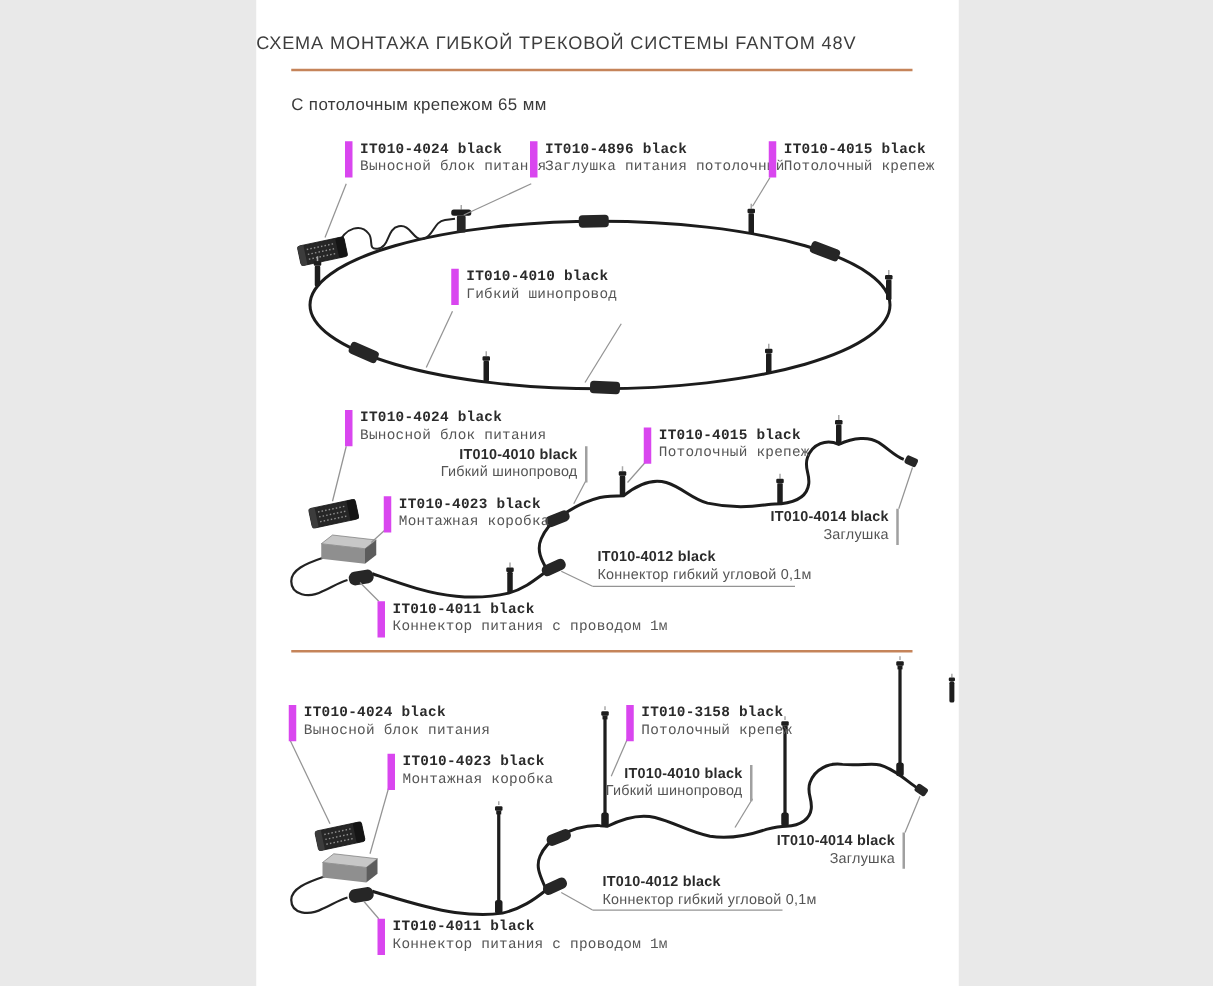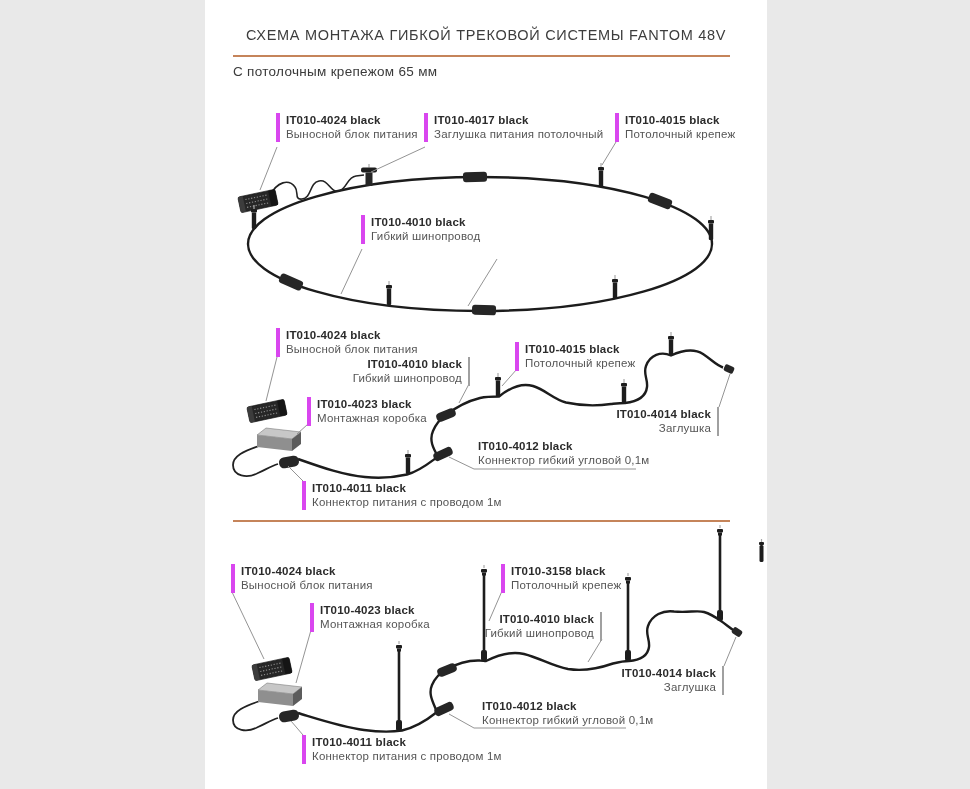--- a/index.html
+++ b/index.html
@@ -8,43 +8,43 @@
     position:relative; width:970px; height:789px; overflow:hidden;
     background:#e9e9e9;
     font-family:"Liberation Sans", sans-serif;
   }
   .panel {
     position:absolute; left:205px; top:0; width:562px; height:789px;
     background:#ffffff;
   }
   .title {
     position:absolute; left:205px; top:27px; width:562px;
-    text-align:center; font-size:14.5px; letter-spacing:0.7px;
+    text-align:left; font-size:14.5px; letter-spacing:0.7px;
     color:#3d3d3d; font-weight:500;
   }
   .divider {
     position:absolute; left:233px; width:497px; height:2px;
     background:#c5845a;
   }
   .divider.d1 { top:55px; }
   .divider.d2 { top:520px; }
   .section-heading {
     position:absolute; left:233px; font-size:13.5px; color:#3a3a3a;
     letter-spacing:0.3px;
   }
-  .section-heading.s1 { top:64px; }
+  .section-heading.s1 { top:76px; }
   .section-heading.s2 { top:531px; }
   svg.art { position:absolute; left:0; top:0; }
   .lbl {
     position:absolute; font-size:11.5px; line-height:14px;
     color:#555; white-space:nowrap; letter-spacing:0.2px;
   }
   .lbl .code { display:block; font-weight:bold; color:#2b2b2b; }
   .lbl .desc { display:block; }
-  .bar-l { border-left:4px solid #d946ef; padding-left:6px; padding-bottom:1px; }
+  .bar-l { border-left:6px solid #d946ef; padding-left:6px; padding-bottom:1px;font-family:Liberation Mono, monospace; }
   .bar-r { border-right:2px solid #a0a0a0; padding-right:6px; padding-bottom:1px; text-align:right; }
 </style>
 </head>
 <body>
 
 <div class="stage">
   <div class="panel"></div>
 
   <div class="title">СХЕМА МОНТАЖА ГИБКОЙ ТРЕКОВОЙ СИСТЕМЫ FANTOM 48V</div>
   <div class="divider d1"></div>
@@ -203,21 +203,21 @@
         <line x1="303" y1="735" x2="291" y2="721"></line>
       </g>
     </g>
   </svg>
 
   <div class="lbl bar-l" style="left:276px; top:113px;">
     <span class="code">IT010-4024 black</span>
     <span class="desc">Выносной блок питания</span>
   </div>
   <div class="lbl bar-l" style="left:424px; top:113px;">
-    <span class="code">IT010-4017 black</span>
+    <span class="code">IT010-4896 black</span>
     <span class="desc">Заглушка питания потолочный</span>
   </div>
   <div class="lbl bar-l" style="left:615px; top:113px;">
     <span class="code">IT010-4015 black</span>
     <span class="desc">Потолочный крепеж</span>
   </div>
   <div class="lbl bar-l" style="left:361px; top:215px;">
     <span class="code">IT010-4010 black</span>
     <span class="desc">Гибкий шинопровод</span>
   </div>

